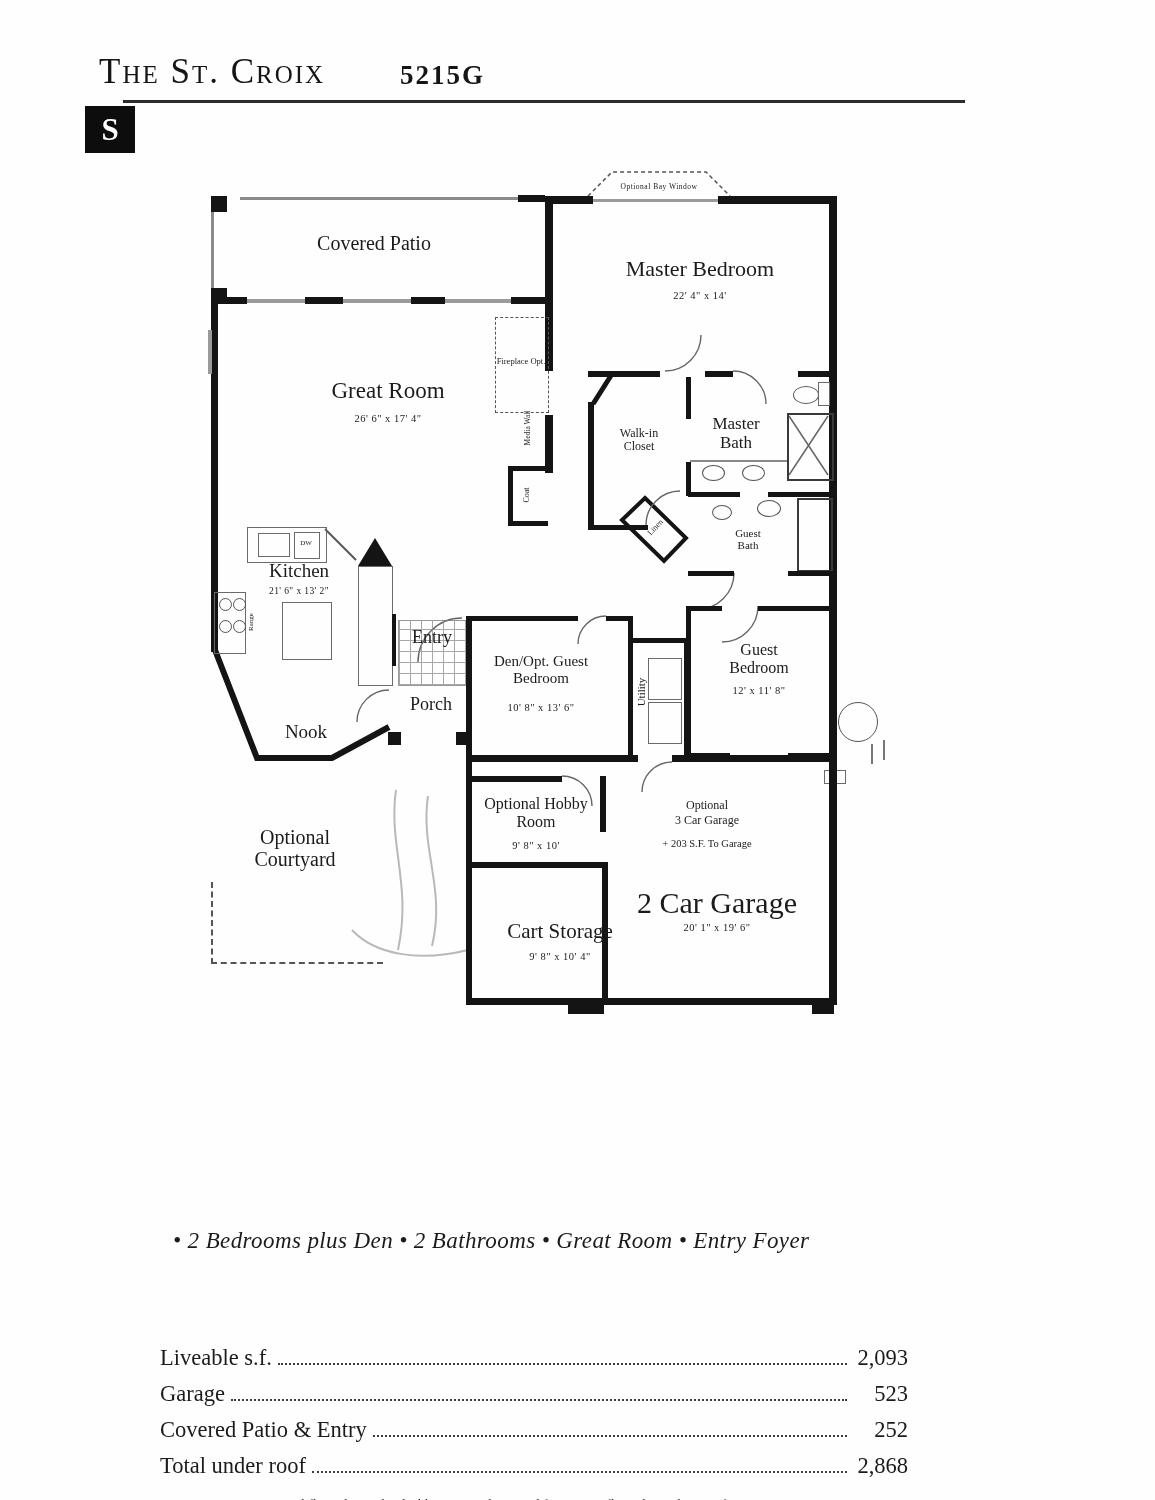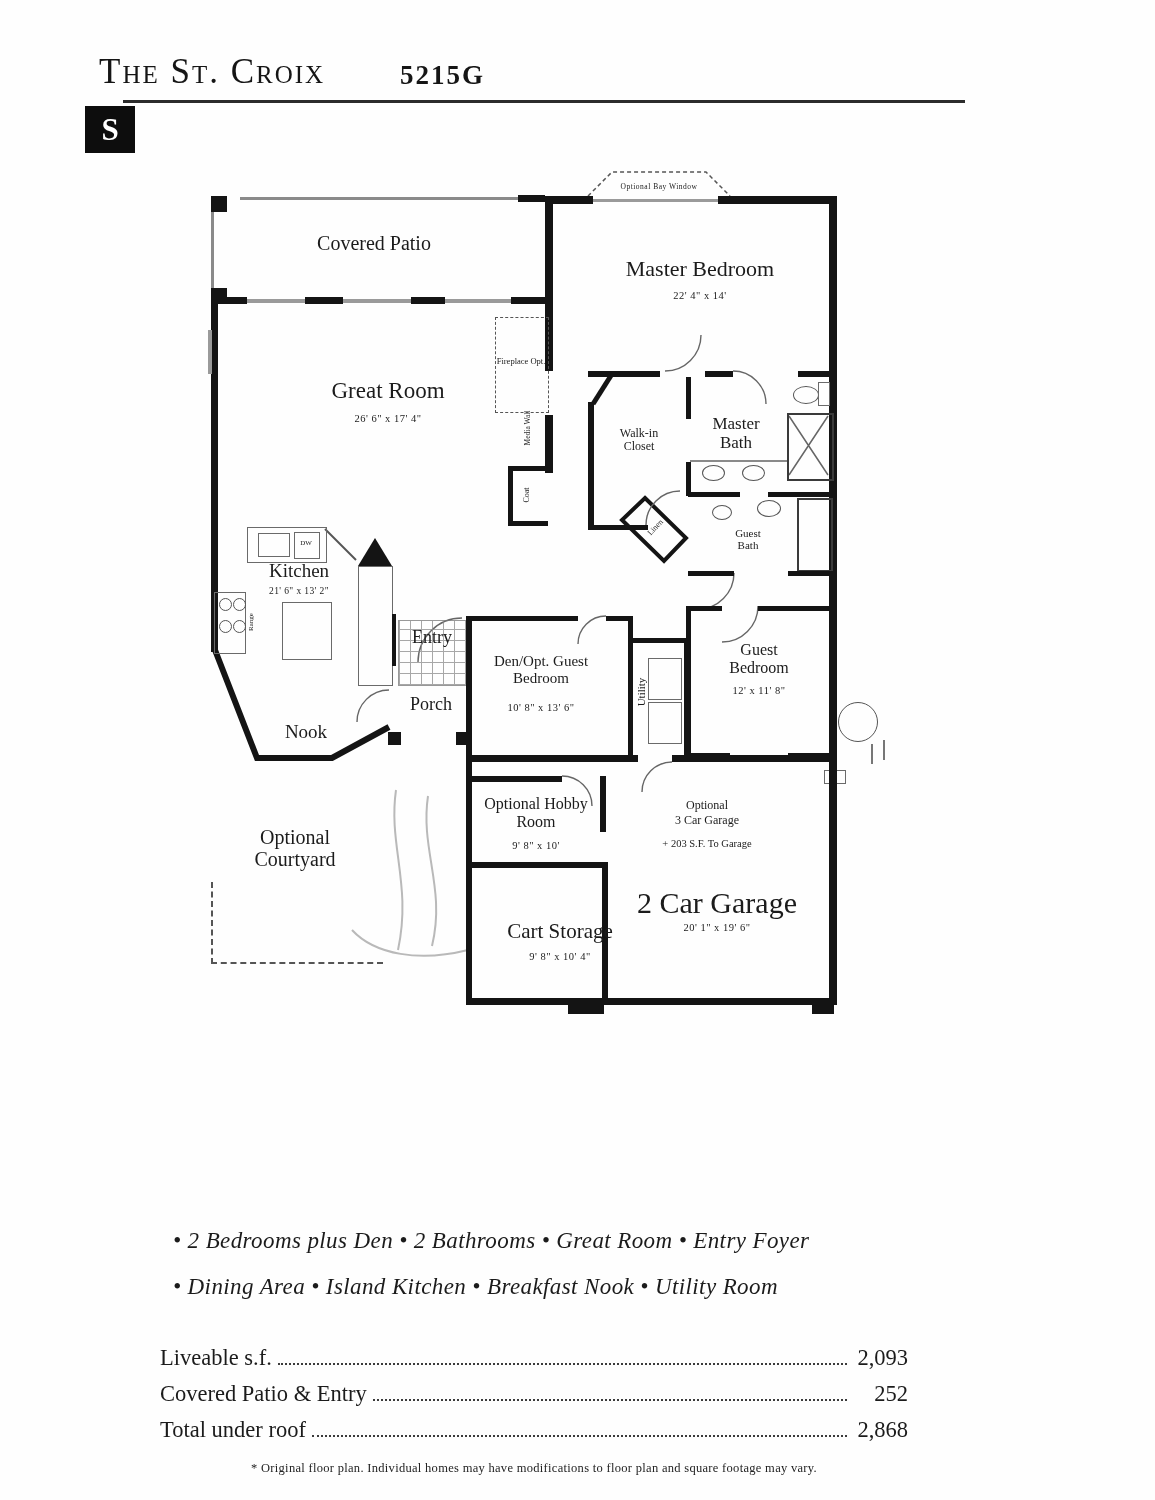--- a/index.html
+++ b/index.html
@@ -255,28 +255,32 @@
 
   <div class="lbl" style="left:717px;top:903px;font-size:30px;">2 Car Garage</div>
   <div class="lbl dim" style="left:717px;top:928px;">20' 1" x 19' 6"</div>
 
   <div class="lbl" style="left:560px;top:932px;font-size:21px;">Cart Storage</div>
   <div class="lbl dim" style="left:560px;top:957px;">9' 8" x 10' 4"</div>
 </div>
 
 <div class="features">
   <p>• 2 Bedrooms plus Den  • 2 Bathrooms • Great Room • Entry Foyer</p>
-  <p>• Dining Area • Island Kitchen •  Breakfast Nook • Utility Room</p>
 </div>
 
 <div class="stats">
   <div class="srow">
     <span>Liveable s.f.</span>
     <span class="dots"></span>
     <span class="val">2,093</span>
+  </div>
+  <div class="srow">
+    <span>Garage</span>
+    <span class="dots"></span>
+    <span class="val">523</span>
   </div>
   <div class="srow">
     <span>Covered Patio &amp; Entry</span>
     <span class="dots"></span>
     <span class="val">252</span>
   </div>
   <div class="srow">
     <span>Total under roof</span>
     <span class="dots"></span>
     <span class="val">2,868</span>

